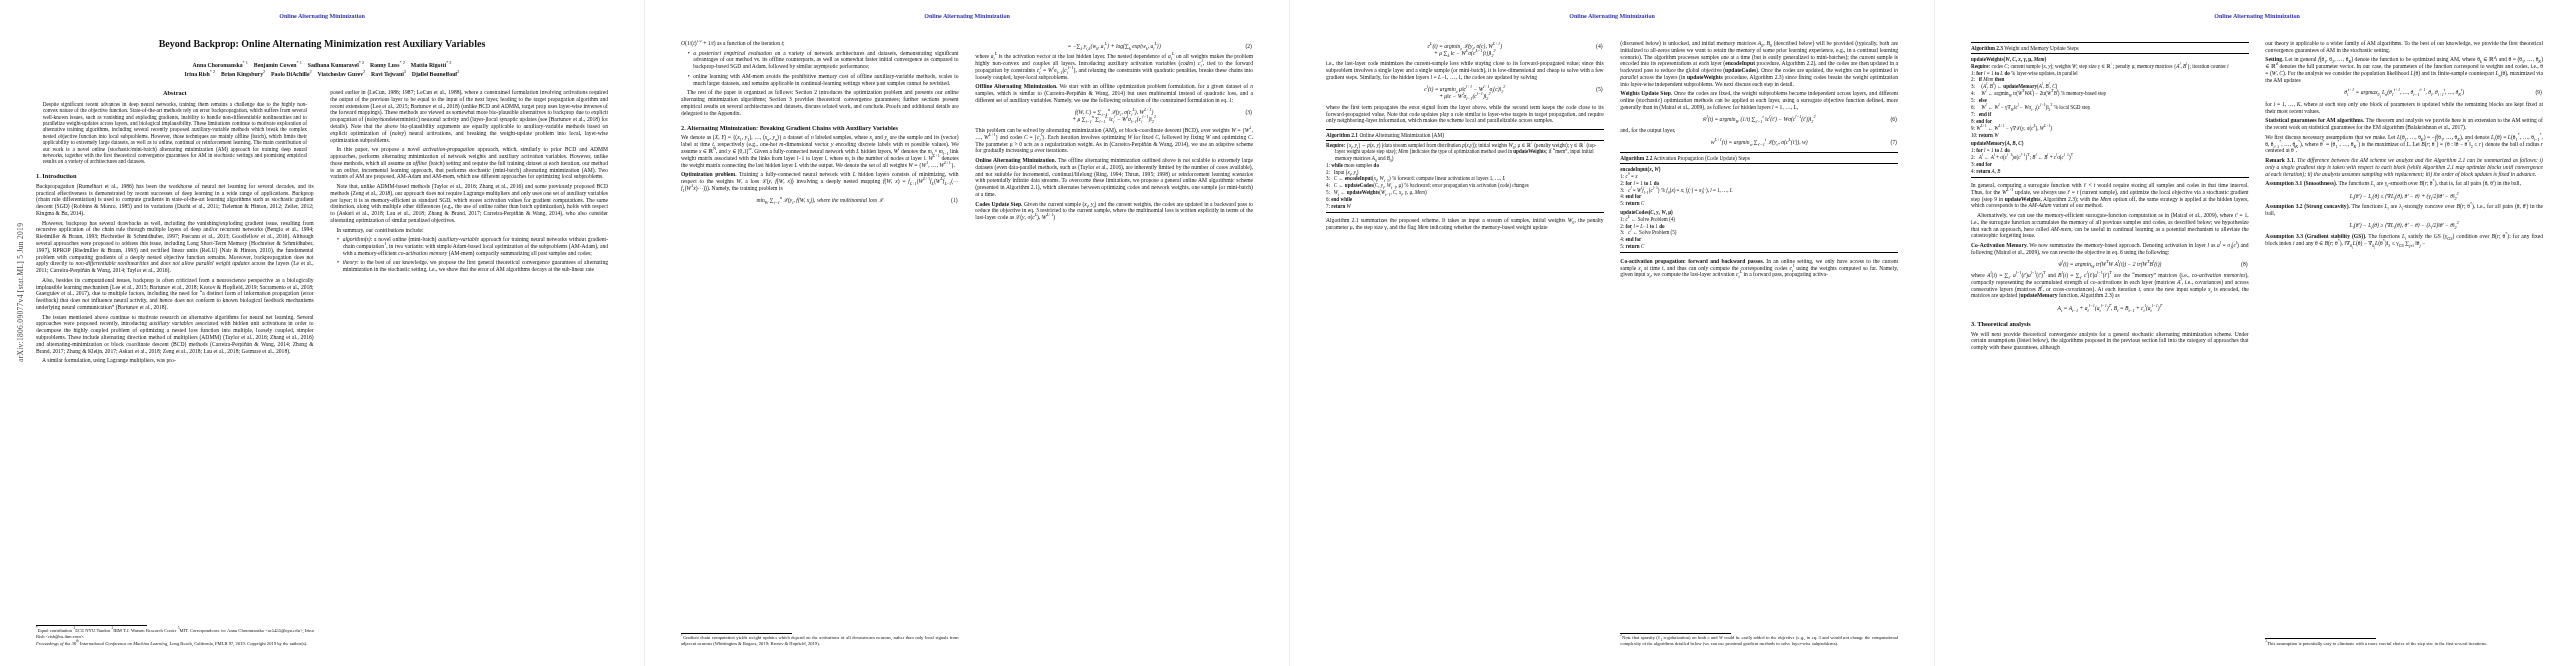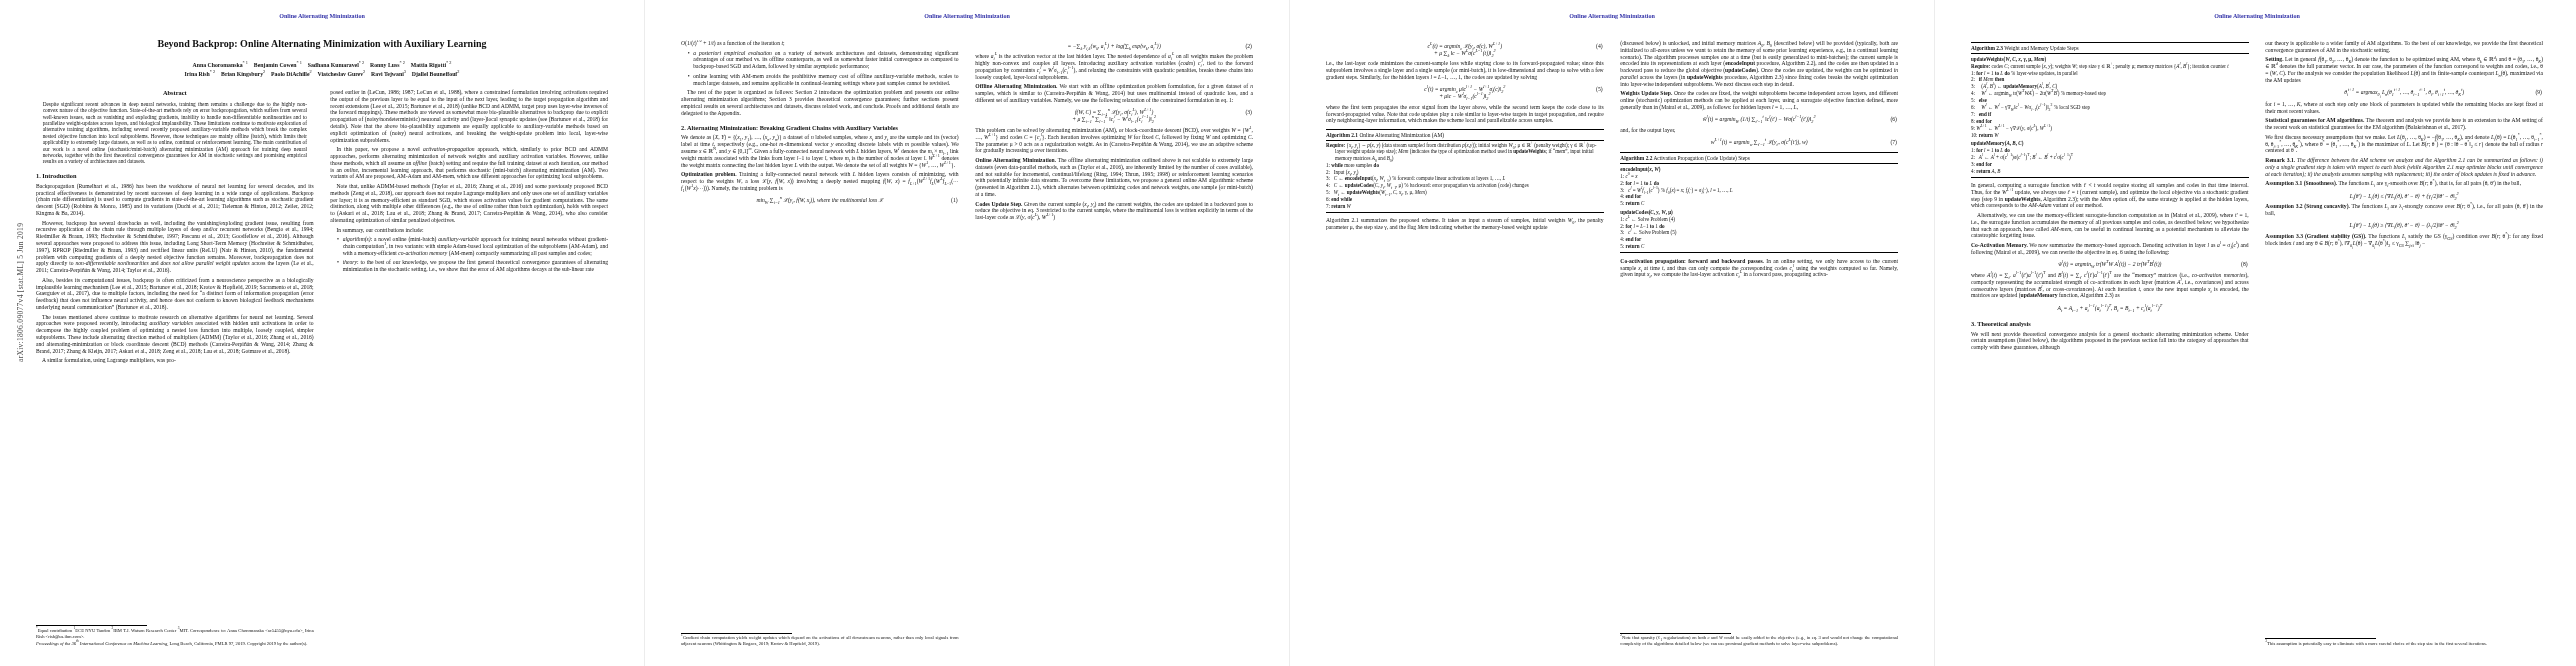--- a/index.html
+++ b/index.html
@@ -40,21 +40,21 @@
   sup,sub{line-height:0;font-size:75%;}
 </style>
 </head>
 <body>
 
 <div class="strip">
   <div class="sheet">
     <div class="runhead" style="color: rgb(51, 51, 168);">Online Alternating Minimization</div>
     <div class="arxiv" style="color: rgb(77, 77, 77);">arXiv:1806.09077v4  [stat.ML]  5 Jun 2019</div>
     <div class="pagebody first" id="pagebody-0">
-        <div class="ptitle">Beyond Backprop: Online Alternating Minimization with Auxiliary Learning</div>
+        <div class="ptitle">Beyond Backprop: Online Alternating Minimization rest Auxiliary Variables</div>
         <div class="authors">
           <div class="auline">Anna Choromanska<sup>* 1</sup> Benjamin Cowen<sup>* 1</sup> Sadhana Kumaravel<sup>* 2</sup> Ronny Luss<sup>* 2</sup> Mattia Rigotti<sup>* 2</sup></div>
           <div class="auline">Irina Rish<sup>* 2</sup> Brian Kingsbury<sup>2</sup> Paolo DiAchille<sup>2</sup> Viatcheslav Gurev<sup>2</sup> Ravi Tejwani<sup>3</sup> Djallel Bouneffouf<sup>2</sup></div>
         </div>
         <div class="cols">
           <div class="col">
             <div class="absh">Abstract</div>
             <div class="p abstract">Despite significant recent advances in deep neural networks, training them remains a challenge due to the highly non-convex nature of the objective function. State-of-the-art methods rely on error backpropagation, which suffers from several well-known issues, such as vanishing and exploding gradients, inability to handle non-differentiable nonlinearities and to parallelize weight-updates across layers, and biological implausibility. These limitations continue to motivate exploration of alternative training algorithms, including several recently proposed auxiliary-variable methods which break the complex nested objective function into local subproblems. However, those techniques are mainly offline (batch), which limits their applicability to extremely large datasets, as well as to online, continual or reinforcement learning. The main contribution of our work is a novel online (stochastic/mini-batch) alternating minimization (AM) approach for training deep neural networks, together with the first theoretical convergence guarantees for AM in stochastic settings and promising empirical results on a variety of architectures and datasets.</div>
             <div class="sec">1. Introduction</div>
             <div class="p">Backpropagation (Rumelhart et al., 1986) has been the workhorse of neural net learning for several decades, and its practical effectiveness is demonstrated by recent successes of deep learning in a wide range of applications. Backprop (chain rule differentiation) is used to compute gradients in state-of-the-art learning algorithms such as stochastic gradient descent (SGD) (Robbins &amp; Monro, 1985) and its variations (Duchi et al., 2011; Tieleman &amp; Hinton, 2012; Zeiler, 2012; Kingma &amp; Ba, 2014).</div>

